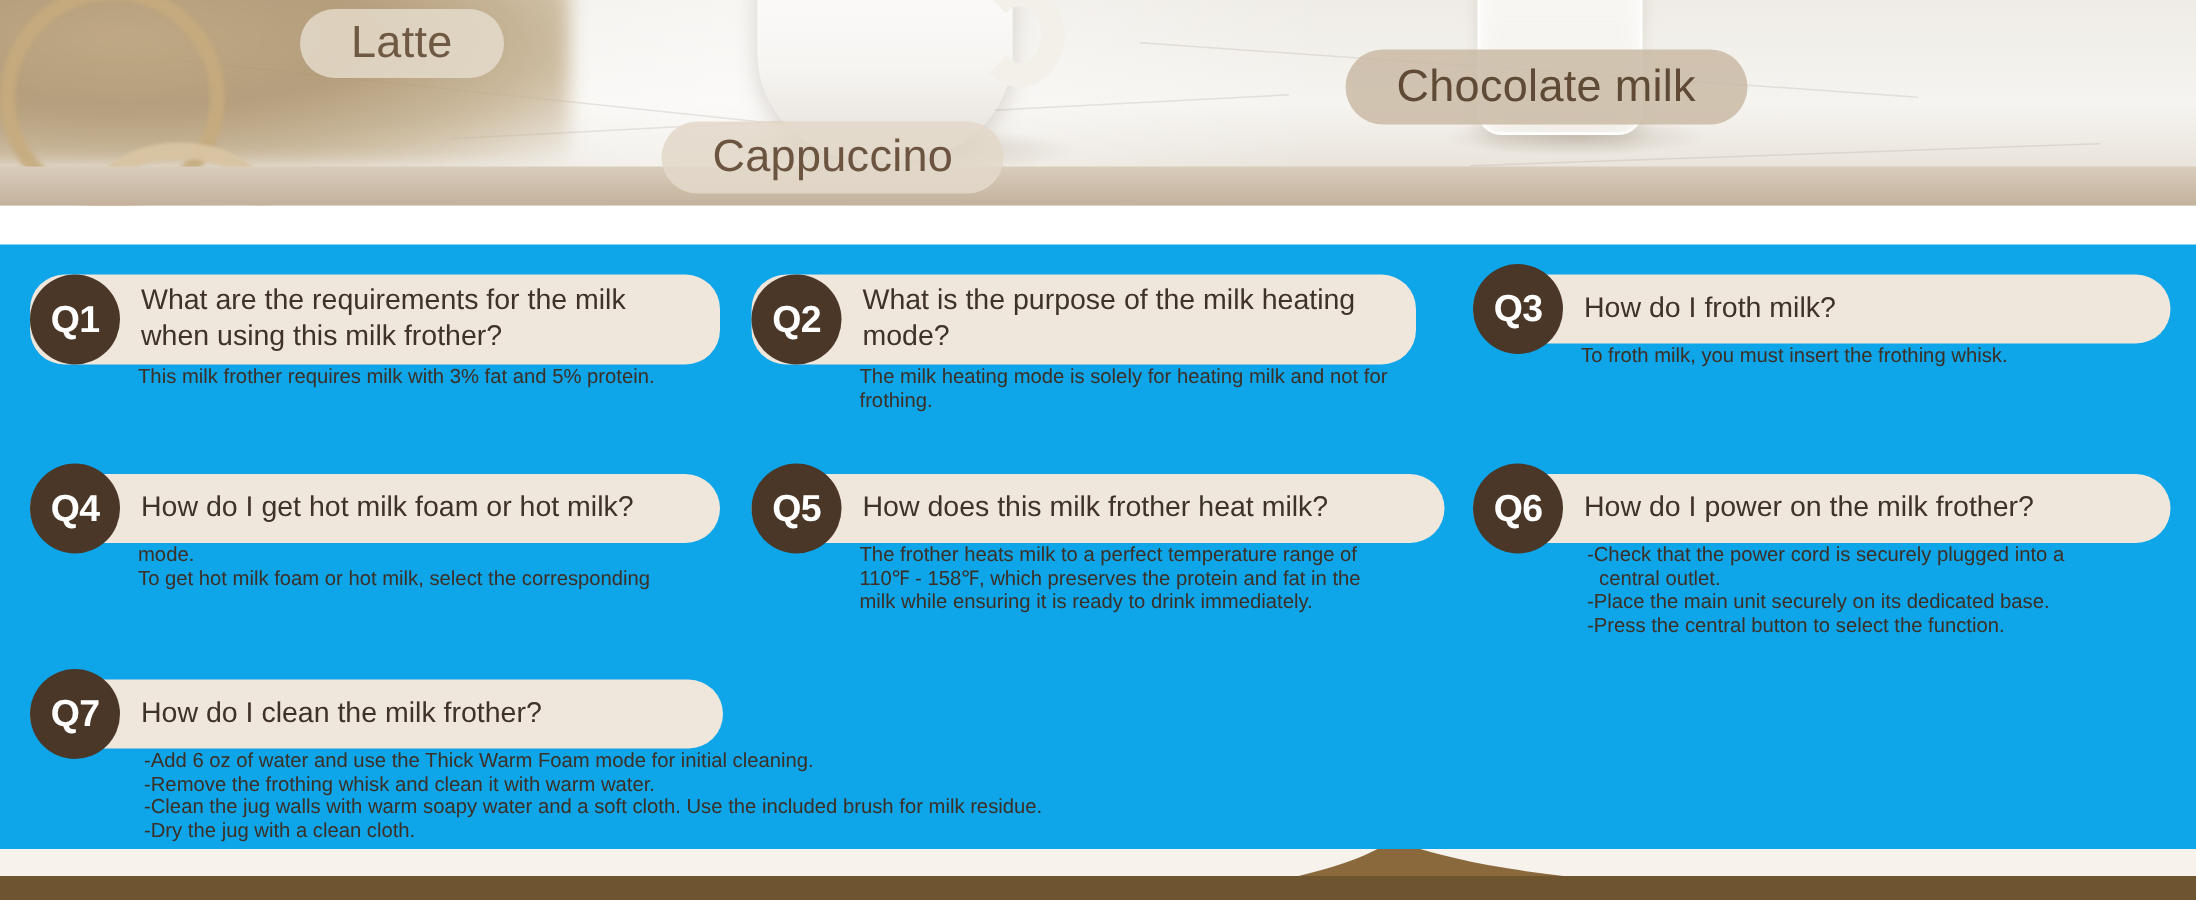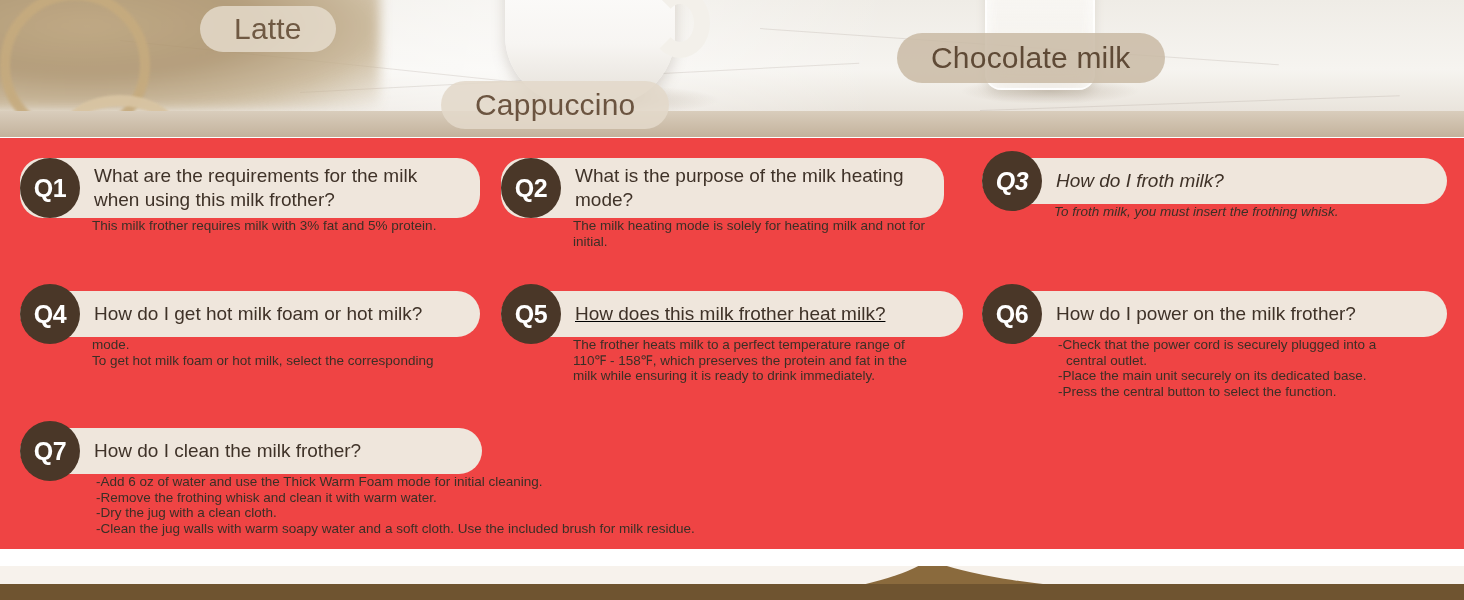--- a/index.html
+++ b/index.html
@@ -147,23 +147,23 @@
     left: 441px; top: 81px;
     height: 48px;
     font-size: 30px;
     background: rgba(226,216,201,.88);
     color: #6b5440;
   }
 
   
   .faq {
     position: absolute;
-    left: 0; top: 138px;
+    left: 0; top: 163px;
     width: 1464px; height: 411px;
-    background: #ef4444;
+    background: #0ea5e9;
   }
   .col {
     position: absolute;
     width: 460px;
   }
   .col-1 { left: 20px; }
   .col-2 { left: 501px; }
   .col-3 { left: 982px; }
 
   .qblock { position: absolute; width: 460px; }
@@ -174,21 +174,21 @@
     align-items: center;
     min-height: 46px;
     border-radius: 23px;
     background: #efe6dc;
     padding: 6px 18px 6px 74px;
   }
   .qbar.w-q1 { width: 460px; }
   .qbar.w-q2 { width: 443px; }
   .qbar.w-q3 { width: 465px; }
   .qbar.w-q4 { width: 460px; }
-  .qbar.w-q5 { width: 462px; text-decoration: underline; }
+  .qbar.w-q5 { width: 462px; }
   .qbar.w-q6 { width: 465px; }
   .qbar.w-q7 { width: 462px; }
 
   .badge {
     position: absolute;
     left: 0; top: 50%;
     transform: translateY(-50%);
     width: 60px; height: 60px;
     border-radius: 50%;
     background: #4a3728;
@@ -305,57 +305,57 @@
       </div>
 
       <div class="qblock" style="top:290px;">
         <div class="qbar w-q7">
           <div class="badge">Q7</div>
           <div class="qtext">How do I clean the milk frother?</div>
         </div>
         <div class="answer indent-76" style="width:1200px;">
           <span class="line">-Add 6 oz of water and use the Thick Warm Foam mode for initial cleaning.</span>
           <span class="line">-Remove the frothing whisk and clean it with warm water.</span>
+          <span class="line">-Clean the jug walls with warm soapy water and a soft cloth. Use the included brush for milk residue.</span>
           <span class="line">-Dry the jug with a clean cloth.</span>
-          <span class="line">-Clean the jug walls with warm soapy water and a soft cloth. Use the included brush for milk residue.</span>
         </div>
       </div>
 
     </div>
 
     <div class="col col-2">
 
       <div class="qblock" style="top:20px;">
         <div class="qbar w-q2">
           <div class="badge">Q2</div>
           <div class="qtext">What is the purpose of the milk heating mode?</div>
         </div>
         <div class="answer">
           <span class="line">The milk heating mode is solely for heating milk and not for</span>
-          <span class="line">initial.</span>
+          <span class="line">frothing.</span>
         </div>
       </div>
 
       <div class="qblock" style="top:153px;">
         <div class="qbar w-q5">
           <div class="badge">Q5</div>
           <div class="qtext">How does this milk frother heat milk?</div>
         </div>
         <div class="answer">
           <span class="line">The frother heats milk to a perfect temperature range of</span>
           <span class="line">110℉ - 158℉, which preserves the protein and fat in the</span>
           <span class="line">milk while ensuring it is ready to drink immediately.</span>
         </div>
       </div>
 
     </div>
 
     <div class="col col-3">
 
-      <div class="qblock" style="top:20px;font-style:italic;">
+      <div class="qblock" style="top:20px;">
         <div class="qbar w-q3">
           <div class="badge">Q3</div>
           <div class="qtext">How do I froth milk?</div>
         </div>
         <div class="answer">
           <span class="line">To froth milk, you must insert the frothing whisk.</span>
         </div>
       </div>
 
       <div class="qblock" style="top:153px;">

